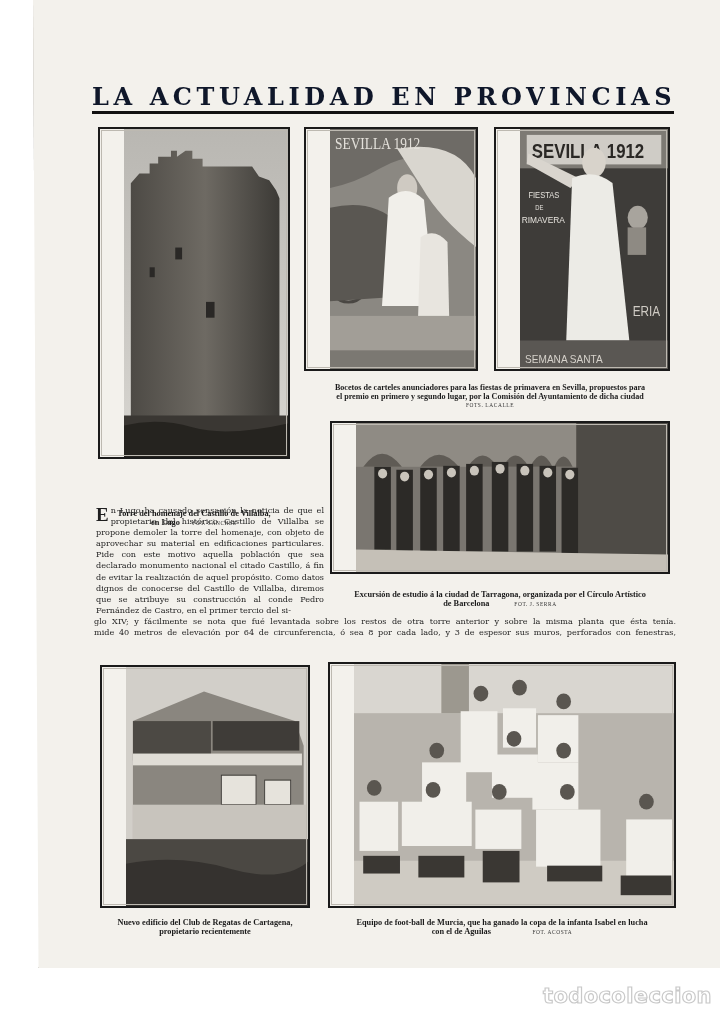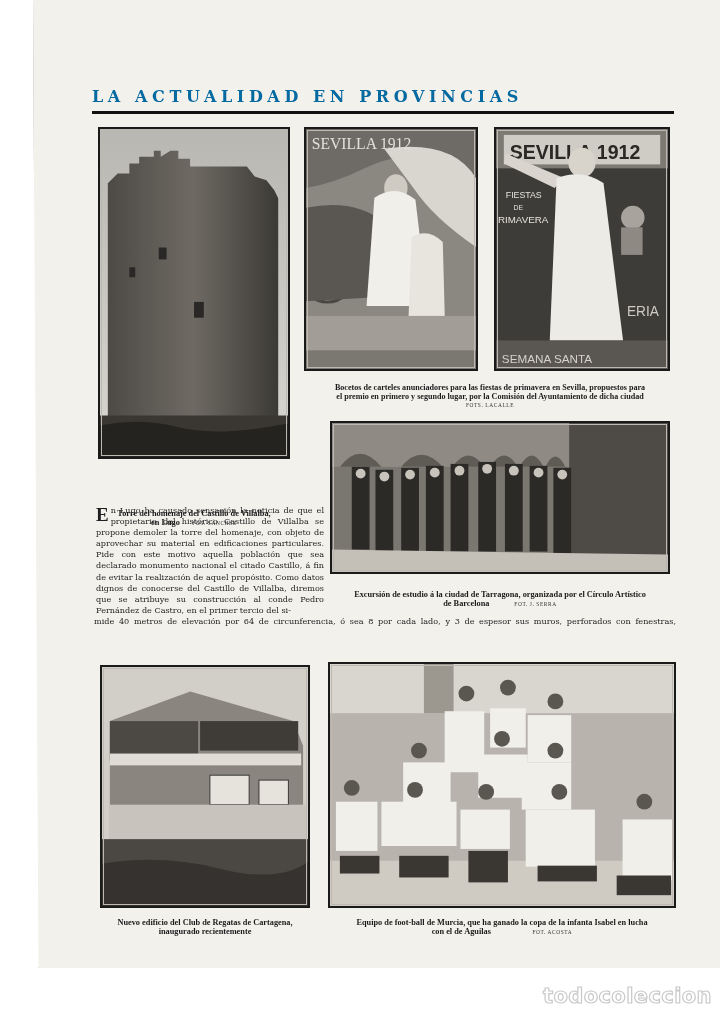--- a/index.html
+++ b/index.html
@@ -10,29 +10,29 @@
   }
   .paper {
     position:absolute; left:33px; top:0; width:690px; height:968px;
     background:#f3f1ec;
     box-shadow: 0 1px 0 #9a968f;
     clip-path: polygon(0 0, 100% 0, 100% 100%, 0.8% 100%);
   }
   .headline {
     position:absolute; left:92px; top:86px; width:582px;
     font-family:"DejaVu Serif", serif; font-weight:bold;
-    font-size:16px; letter-spacing:4.6px; color:#0369a1;
+    font-size:24px; letter-spacing:4.6px; color:#0f172a;
     white-space:nowrap; line-height:22px;
   }
   .headline-rule {
     position:absolute; left:92px; top:111px; width:582px; height:3px; background:#111;
   }
   .photo {
     position:absolute; border:2px solid #1a1a1a; box-sizing:border-box;
-    outline:1px solid #bdb9b1; outline-offset:-4px; overflow:hidden;
+    outline:1px solid #bdb9b1; outline-offset:-4px; overflow:hidden;padding-left:24px;
   }
   .photo svg { width:100%; height:100%; display:block; }
   .caption {
     position:absolute; font-family:"Liberation Serif", serif; font-weight:bold;
     font-size:8.3px; line-height:9px; color:#1b1b1b; text-align:center;
   }
   .credit {
     font-family:"Liberation Serif", serif; font-weight:normal; font-size:5.4px;
     letter-spacing:0.6px; color:#333; text-transform:uppercase;
   }
@@ -167,40 +167,41 @@
 </div>
 <div class="caption" style="left:330px; top:590px; width:340px;text-align:center;">
   <div>Excursión de estudio á la ciudad de Tarragona, organizada por el Círculo Artístico</div>
   <div><span>de Barcelona</span>&nbsp;&nbsp;&nbsp;&nbsp;&nbsp;&nbsp;&nbsp;&nbsp;&nbsp;&nbsp;&nbsp;&nbsp;<span class="credit">FOT. J. SERRA</span></div>
 </div>
 
 <div class="body-text" style="left:96px; top:505px; width:228px;">
   <span class="dropcap">E</span><span>n Lugo ha causado sensación la noticia de que el propietario del histórico Castillo de Villalba se propone demoler la torre del homenaje, con objeto de aprovechar su material en edificaciones particulares. Pide con este motivo aquella población que sea declarado monumento nacional el citado Castillo, á fin de evitar la realización de aquel propósito. Como datos dignos de conocerse del Castillo de Villalba, diremos que se atribuye su construcción al conde Pedro Fernández de Castro, en el primer tercio del si-</span>
 </div>
 <div class="body-text" style="left:94px; top:616px; width:582px; text-align-last:justify;">
+  <div>glo XIV; y fácilmente se nota que fué levantada sobre los restos de otra torre anterior y sobre la misma planta que ésta tenía.</div>
   <div>mide 40 metros de elevación por 64 de circunferencia, ó sea 8 por cada lado, y 3 de espesor sus muros, perforados con fenestras,</div>
 </div>
 
 <div class="photo" style="left:100px; top:665px; width:210px; height:243px;">
   <svg viewBox="0 0 210 243" preserveAspectRatio="none">
     <rect width="210" height="243" fill="#d2cfc9"></rect>
     <path d="M8 55 L90 25 L195 55 L205 80 L205 175 L8 175Z" fill="#8a867f"></path>
     <rect x="8" y="55" width="90" height="40" fill="#4c4944"></rect>
     <rect x="100" y="55" width="100" height="30" fill="#3f3c38"></rect>
     <rect x="8" y="88" width="195" height="12" fill="#e0ddd6"></rect>
     <rect x="110" y="110" width="40" height="30" fill="#e6e3dc" stroke="#3a3733"></rect>
     <rect x="160" y="115" width="30" height="25" fill="#e6e3dc" stroke="#3a3733"></rect>
     <rect x="8" y="140" width="200" height="35" fill="#c8c4bd"></rect>
     <rect x="0" y="175" width="210" height="68" fill="#4b4843"></rect>
     <path d="M0 200 Q60 190 120 205 T210 198 V243 H0Z" fill="#35322f"></path>
   </svg>
 </div>
 <div class="caption" style="left:98px; top:918px; width:214px;">
   <div>Nuevo edificio del Club de Regatas de Cartagena,</div>
-  <div>inaugurado recientemente</div>
+  <div>propietario recientemente</div>
 </div>
 
 <div class="photo" style="left:328px; top:662px; width:348px; height:246px;">
   <svg viewBox="0 0 348 246" preserveAspectRatio="none">
     <rect width="348" height="246" fill="#b8b4ad"></rect>
     <rect width="348" height="50" fill="#d9d6d0"></rect>
     <rect x="95" y="0" width="30" height="50" fill="#9c988f"></rect>
     <rect x="0" y="200" width="348" height="46" fill="#cfcbc3"></rect>
     <g fill="#f1efea">
       <rect x="116" y="48" width="40" height="62"></rect>

